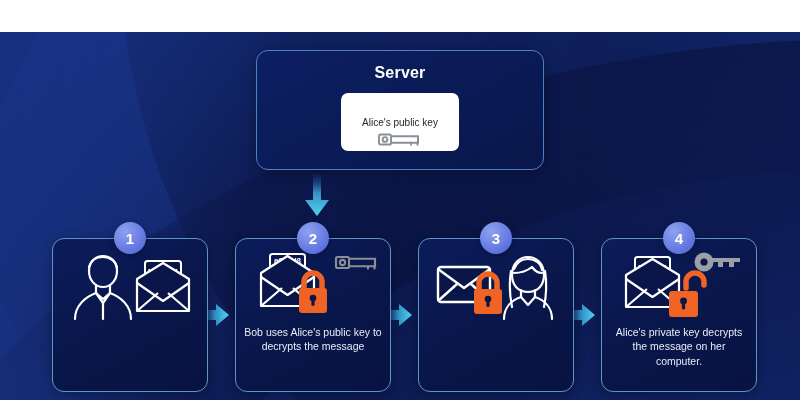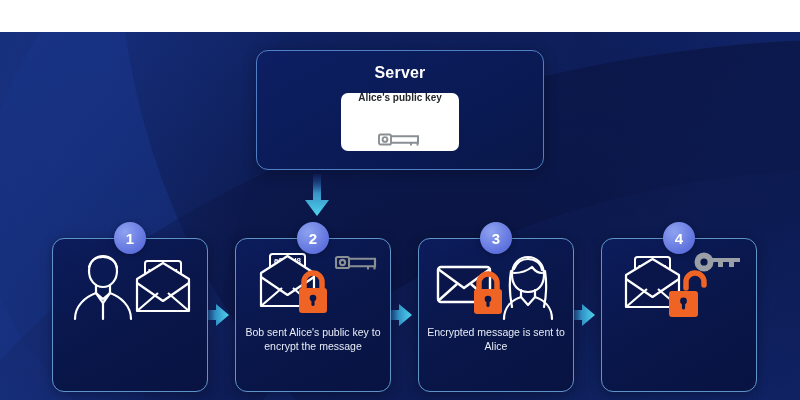--- a/index.html
+++ b/index.html
@@ -104,23 +104,22 @@
     gap: 16px;
     margin-top: 11px;
   }
   .key-card {
     width: 118px; height: 58px;
     background: #ffffff;
     border-radius: 7px;
     display: flex;
     flex-direction: column;
     align-items: center;
-    justify-content: space-between;
+    justify-content: flex-end;
     gap: 4px;
-    font-weight: bold;
   }
   .key-card-label {
     font-size: 10px;
     color: #23262b;
     line-height: 1;
   }
 
   
   .down-arrow {
     position: absolute;
@@ -318,21 +317,21 @@
           </g>
 
           <g>
             <path d="M60 40 V33 a9 9 0 0 1 18 0 V40" fill="none" stroke="#ef6324" stroke-width="5.5"></path>
             <rect x="55" y="39" width="28" height="25" rx="3" fill="#ef6324"></rect>
             <circle cx="69" cy="49" r="3.3" fill="#0a1649"></circle>
             <rect x="67.4" y="50" width="3.2" height="7" rx="1.4" fill="#0a1649"></rect>
           </g>
         </svg>
       </div>
-      <div class="caption">Bob sent Alice's public key to encrypt the message</div>
+      <div class="caption">Bob uses Alice's public key to decrypts the message</div>
     </div>
 
     <div class="step s3">
       <div class="badge">3</div>
       <div class="art">
         <svg width="136" height="74" viewBox="0 0 136 74">
 
           <g>
             <rect x="10" y="18" width="52" height="35" rx="3" fill="#0a1649" stroke="#ffffff" stroke-width="2.4"></rect>
             <path d="M10 20 L36 39 L62 20" fill="none" stroke="#ffffff" stroke-width="2.4" stroke-linejoin="round"></path>
@@ -350,21 +349,20 @@
             <path d="M84 26 C84 14 92 8 100 8 C108 8 116 14 116 26 C116 36 110 43 100 43 C90 43 84 36 84 26 Z"></path>
             <path d="M86 20 C89 13 94 10 100 10 C107 10 113 14 114 21"></path>
             <path d="M86 24 C92 24 99 22 104 18 C107 22 111 24 114 24"></path>
             <path d="M83 22 C81 34 82 48 84 58"></path>
             <path d="M117 22 C119 34 118 48 116 58"></path>
             <path d="M93 41 V48 M107 41 V48"></path>
             <path d="M76 70 C76 58 84 51 93 48 L100 56 L107 48 C116 51 124 58 124 70"></path>
           </g>
         </svg>
       </div>
-      <div class="caption">Encrypted message is sent to Alice</div>
     </div>
 
     <div class="step s4">
       <div class="badge">4</div>
       <div class="art">
         <svg width="134" height="74" viewBox="0 0 134 74">
 
           <g>
             <circle cx="92" cy="13" r="9.5" fill="#9aa0a6"></circle>
             <circle cx="92" cy="13" r="3.6" fill="#0a1649"></circle>
@@ -380,16 +378,17 @@
           </g>
 
           <g>
             <path d="M74 39 V33 a9 9 0 0 1 18 0 V36" fill="none" stroke="#ef6324" stroke-width="5.5" stroke-linecap="round"></path>
             <rect x="57" y="42" width="29" height="26" rx="3" fill="#ef6324"></rect>
             <circle cx="71.5" cy="52" r="3.4" fill="#0a1649"></circle>
             <rect x="69.9" y="53" width="3.2" height="7.5" rx="1.4" fill="#0a1649"></rect>
           </g>
         </svg>
       </div>
+      <div class="caption">Alice's private key decrypts the message on her computer.</div>
     </div>
 
   </div>
 </div>
 
 </body></html>

